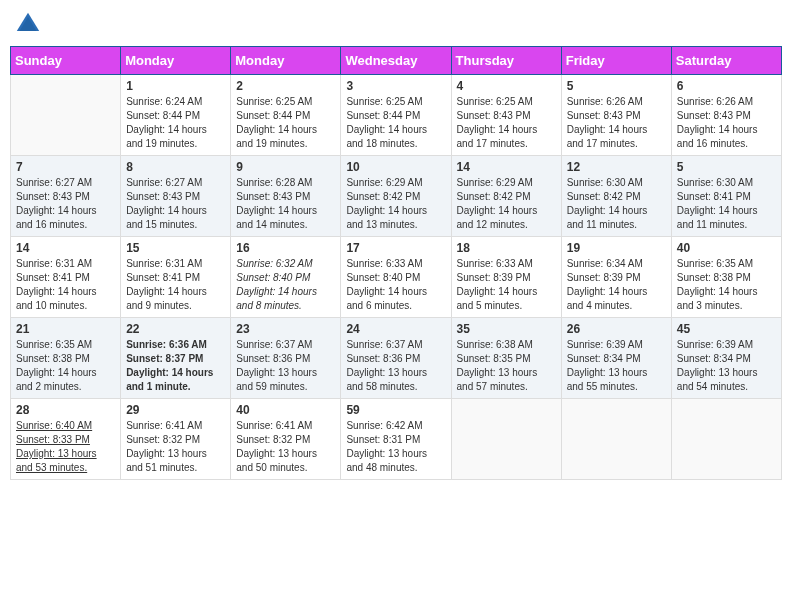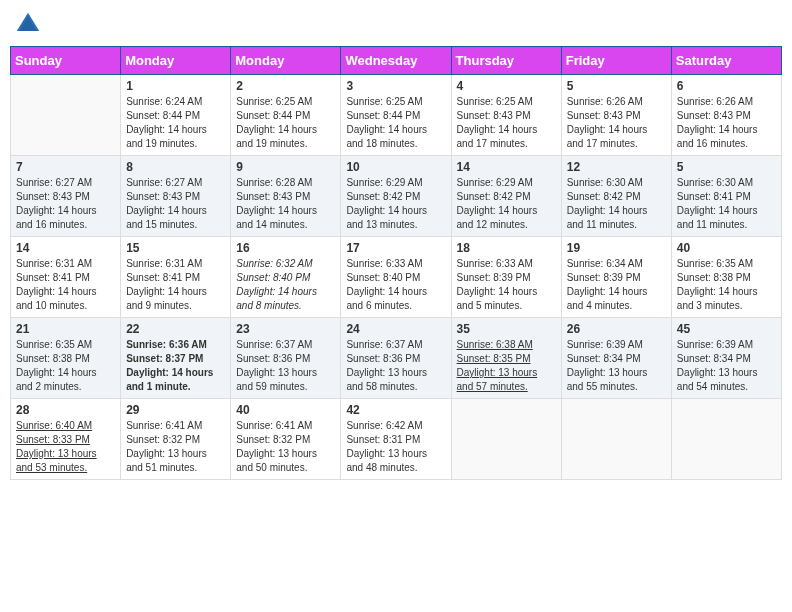--- a/index.html
+++ b/index.html
@@ -301,21 +301,21 @@
         </td>
         <td>
           <span class="day-num">24</span>
           <div class="day-info" style="white-space: pre-line;">Sunrise: 6:37 AM
 Sunset: 8:36 PM
 Daylight: 13 hours
 and 58 minutes.</div>
         </td>
         <td>
           <span class="day-num">35</span>
-          <div class="day-info" style="white-space: pre-line; text-decoration: underline;">Sunrise: 6:38 AM
+          <div class="day-info" style="white-space: pre-line;">Sunrise: 6:38 AM
 Sunset: 8:35 PM
 Daylight: 13 hours
 and 57 minutes.</div>
         </td>
         <td>
           <span class="day-num">26</span>
           <div class="day-info" style="white-space: pre-line;">Sunrise: 6:39 AM
 Sunset: 8:34 PM
 Daylight: 13 hours
 and 55 minutes.</div>
@@ -344,21 +344,21 @@
 and 51 minutes.</div>
         </td>
         <td>
           <span class="day-num">40</span>
           <div class="day-info" style="white-space: pre-line;">Sunrise: 6:41 AM
 Sunset: 8:32 PM
 Daylight: 13 hours
 and 50 minutes.</div>
         </td>
         <td>
-          <span class="day-num">42</span>
+          <span class="day-num">59</span>
           <div class="day-info" style="white-space: pre-line;">Sunrise: 6:42 AM
 Sunset: 8:31 PM
 Daylight: 13 hours
 and 48 minutes.</div>
         </td>
         <td class="empty"></td>
         <td class="empty"></td>
         <td class="empty"></td>
       </tr>
     </tbody>

